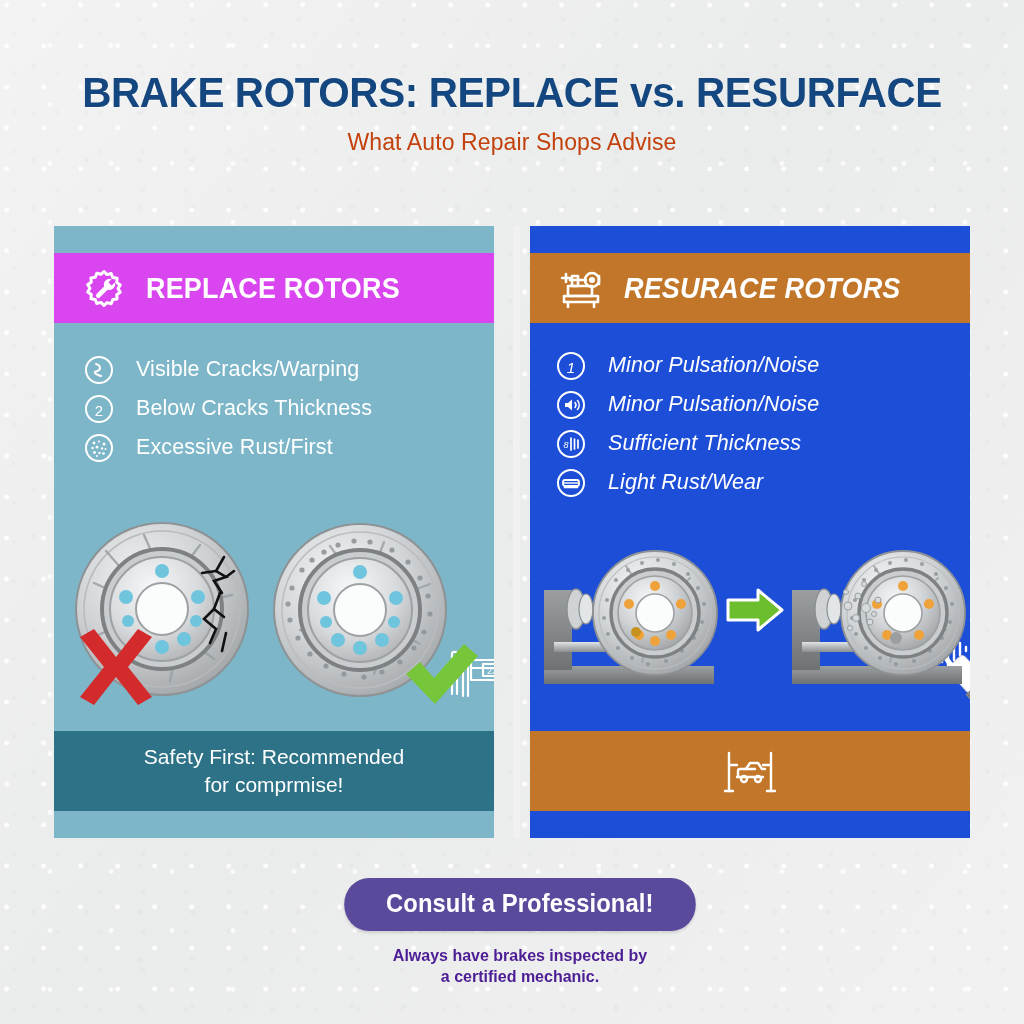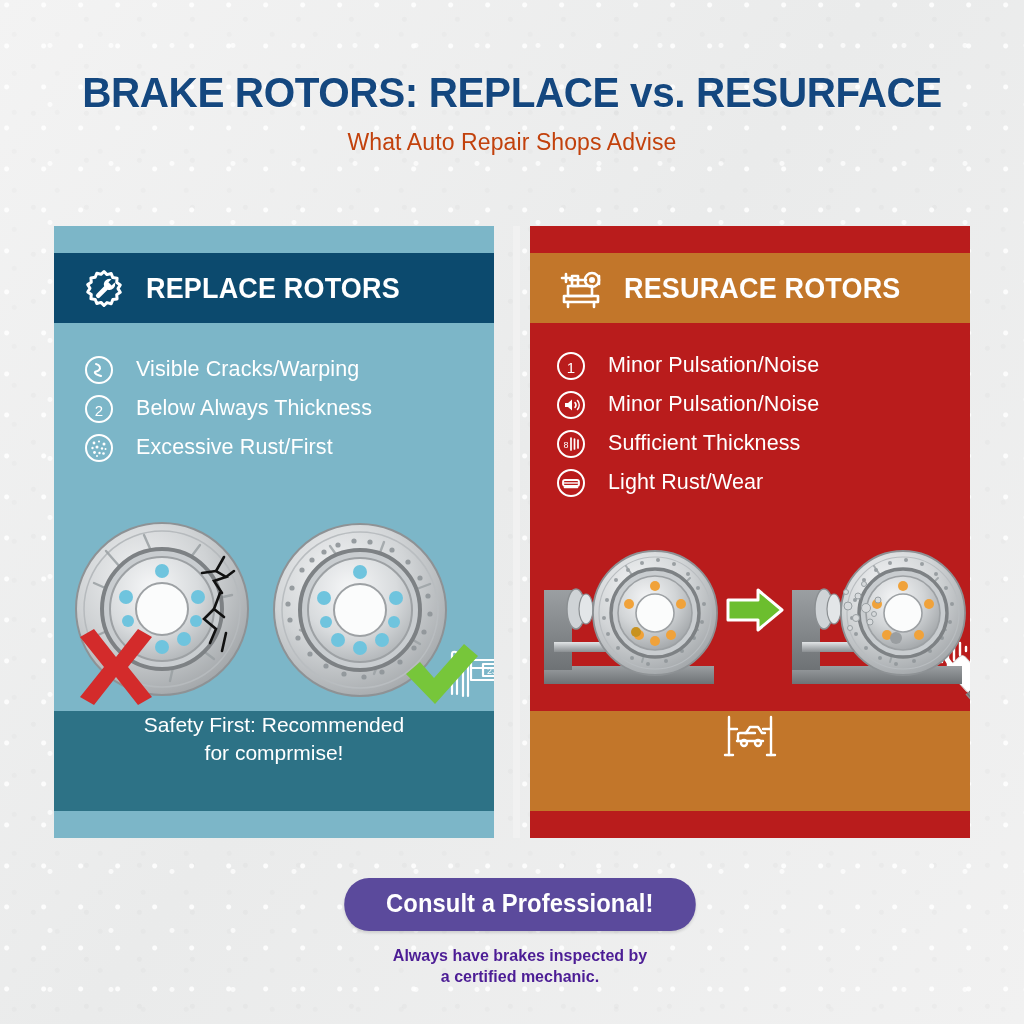--- a/index.html
+++ b/index.html
@@ -33,42 +33,42 @@
     font-size: 43px; font-weight: 700; color: #14477f;
     letter-spacing: -0.4px; transform: scaleX(.94); transform-origin: center;
     text-shadow: 0 1px 0 rgba(255,255,255,.6);
   }
   #subtitle { font-size: 23px; color: #c2410c; margin-top: 12px; letter-spacing: .1px; }
 
   
   #panels { position: absolute; top: 226px; left: 54px; width: 916px; height: 612px; }
   .panel { position: absolute; top: 0; width: 440px; height: 612px; overflow: hidden; }
   #panel-replace   { left: 0;   background: #7cb6c8; }
-  #panel-resurface { left: 476px; background: #b91c1c; }
+  #panel-resurface { left: 476px; background: #1d4ed8; font-style: italic; }
 
   #panel-divider {
     position: absolute; left: 459px; top: 0; width: 7px; height: 612px;
     background: #f1f1f1;
   }
 
   .band-top {
     position: absolute; left: 0; width: 100%; height: 70px; top: 27px;
     display: flex; align-items: center; padding-left: 28px; gap: 20px;
   }
-  #panel-replace   .band-top { background: #0c4a6e; }
+  #panel-replace   .band-top { background: #d946ef; }
   #panel-resurface .band-top { background: #c2762a; }
 
   .band-title {
     color: #fff; font-size: 29px; font-weight: 700;
     letter-spacing: .2px; transform: scaleX(.93); transform-origin: left center;
   }
 
   .band-bottom {
-    position: absolute; left: 0; bottom: 27px; width: 100%; height: 100px;
-    display: flex; align-items: flex-start; justify-content: center; gap: 22px;
+    position: absolute; left: 0; bottom: 27px; width: 100%; height: 80px;
+    display: flex; align-items: center; justify-content: center; gap: 22px;
   }
   #panel-replace   .band-bottom { background: #2d7286; }
   #panel-resurface .band-bottom { background: #c2762a; }
   .band-bottom-text {
     color: #fff; font-size: 21px; line-height: 1.32; text-align: center;
     white-space: pre-line;
   }
 
   
   .bullets { position: absolute; left: 30px; top: 124px; width: 360px; }
@@ -137,21 +137,21 @@
             <path d="M12 9c4 1 5 4 3 6s-5 1-4 3 4 2 6 3" fill="none" stroke="#fff" stroke-width="2" stroke-linecap="round"></path>
           </svg>
           <span class="bullet-label">Visible Cracks/Warping</span>
         </div>
 
         <div class="bullet-row">
           <svg class="bullet-icon" viewBox="0 0 30 30">
             <circle cx="15" cy="15" r="13" fill="none" stroke="#fff" stroke-width="2"></circle>
             <text x="15" y="21.5" text-anchor="middle" fill="#fff" font-size="15" font-family="Liberation Sans, sans-serif">2</text>
           </svg>
-          <span class="bullet-label">Below Always Thickness</span>
+          <span class="bullet-label">Below Cracks Thickness</span>
         </div>
 
         <div class="bullet-row">
           <svg class="bullet-icon" viewBox="0 0 30 30">
             <circle cx="15" cy="15" r="13" fill="none" stroke="#fff" stroke-width="2"></circle>
             <g fill="#fff">
               <circle cx="10" cy="10" r="1.4"></circle>
                 <circle cx="15" cy="8.5" r="1.1"></circle>
                 <circle cx="20" cy="11" r="1.5"></circle>
               <circle cx="8.5" cy="15" r="1.2"></circle>

